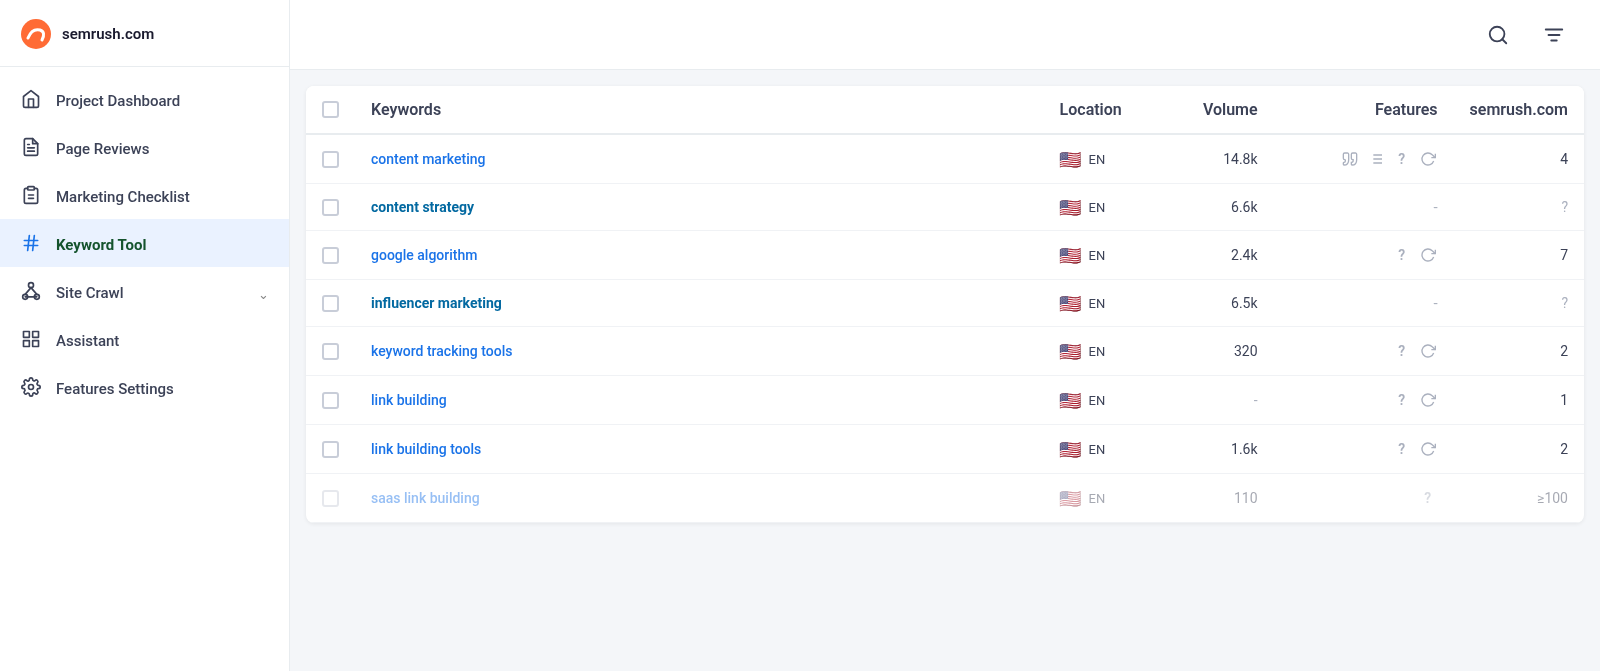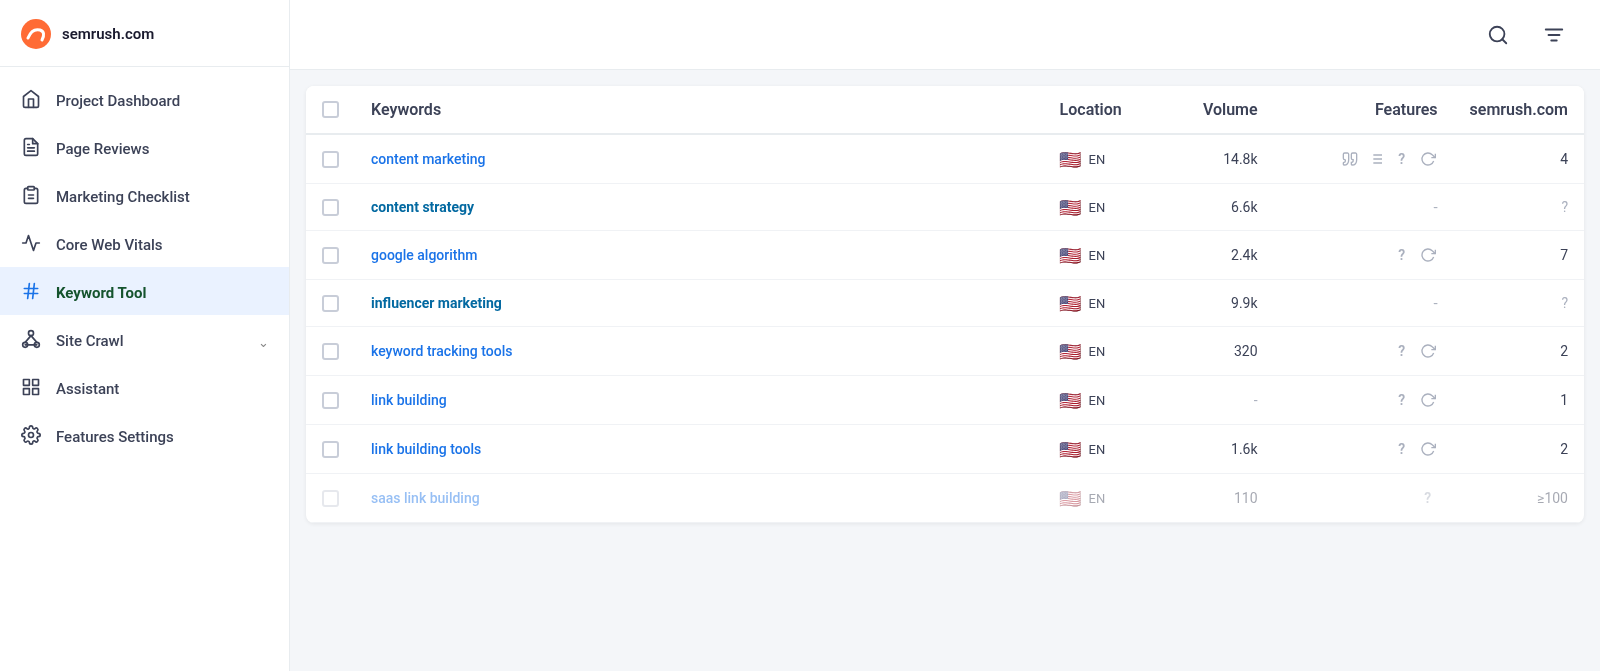--- a/index.html
+++ b/index.html
@@ -271,28 +271,20 @@
         <svg width="20" height="20" viewBox="0 0 24 24" fill="none" stroke="currentColor" stroke-width="2" stroke-linecap="round" stroke-linejoin="round">
           <path d="M16 4h2a2 2 0 0 1 2 2v14a2 2 0 0 1-2 2H6a2 2 0 0 1-2-2V6a2 2 0 0 1 2-2h2"></path>
           <rect x="8" y="2" width="8" height="4" rx="1" ry="1"></rect>
           <line x1="9" y1="12" x2="15" y2="12"></line>
           <line x1="9" y1="16" x2="15" y2="16"></line>
         </svg>
       </span>
       <span>Marketing Checklist</span>
     </div>
 
-    <div class="nav-item">
-      <span class="nav-icon">
-        <svg width="20" height="20" viewBox="0 0 24 24" fill="none" stroke="currentColor" stroke-width="2" stroke-linecap="round" stroke-linejoin="round">
-          <polyline points="22 12 18 12 15 21 9 3 6 12 2 12"></polyline>
-        </svg>
-      </span>
-      <span>Core Web Vitals</span>
-    </div>
 
 
     <div class="nav-item active">
       <span class="nav-icon">
         <svg width="20" height="20" viewBox="0 0 24 24" fill="none" stroke="currentColor" stroke-width="2" stroke-linecap="round" stroke-linejoin="round">
           <line x1="4" y1="9" x2="20" y2="9"></line>
           <line x1="4" y1="15" x2="20" y2="15"></line>
           <line x1="10" y1="3" x2="8" y2="21"></line>
           <line x1="16" y1="3" x2="14" y2="21"></line>
         </svg>
@@ -486,21 +478,21 @@
                 <div class="custom-checkbox"></div>
               </div>
             </td>
             <td><span class="keyword-bold">influencer marketing</span></td>
             <td>
               <div class="location-cell">
                 <span class="flag-icon">🇺🇸</span>
                 <span>EN</span>
               </div>
             </td>
-            <td class="col-volume"><span>9.9k</span></td>
+            <td class="col-volume"><span>6.5k</span></td>
             <td class="col-features">
               <div class="feature-icons">
                 <span class="dash-value">-</span>
               </div>
             </td>
             <td class="col-site"><span class="question-mark">?</span></td>
           </tr>
           <tr>
             <td>
               <div class="checkbox-wrap">

